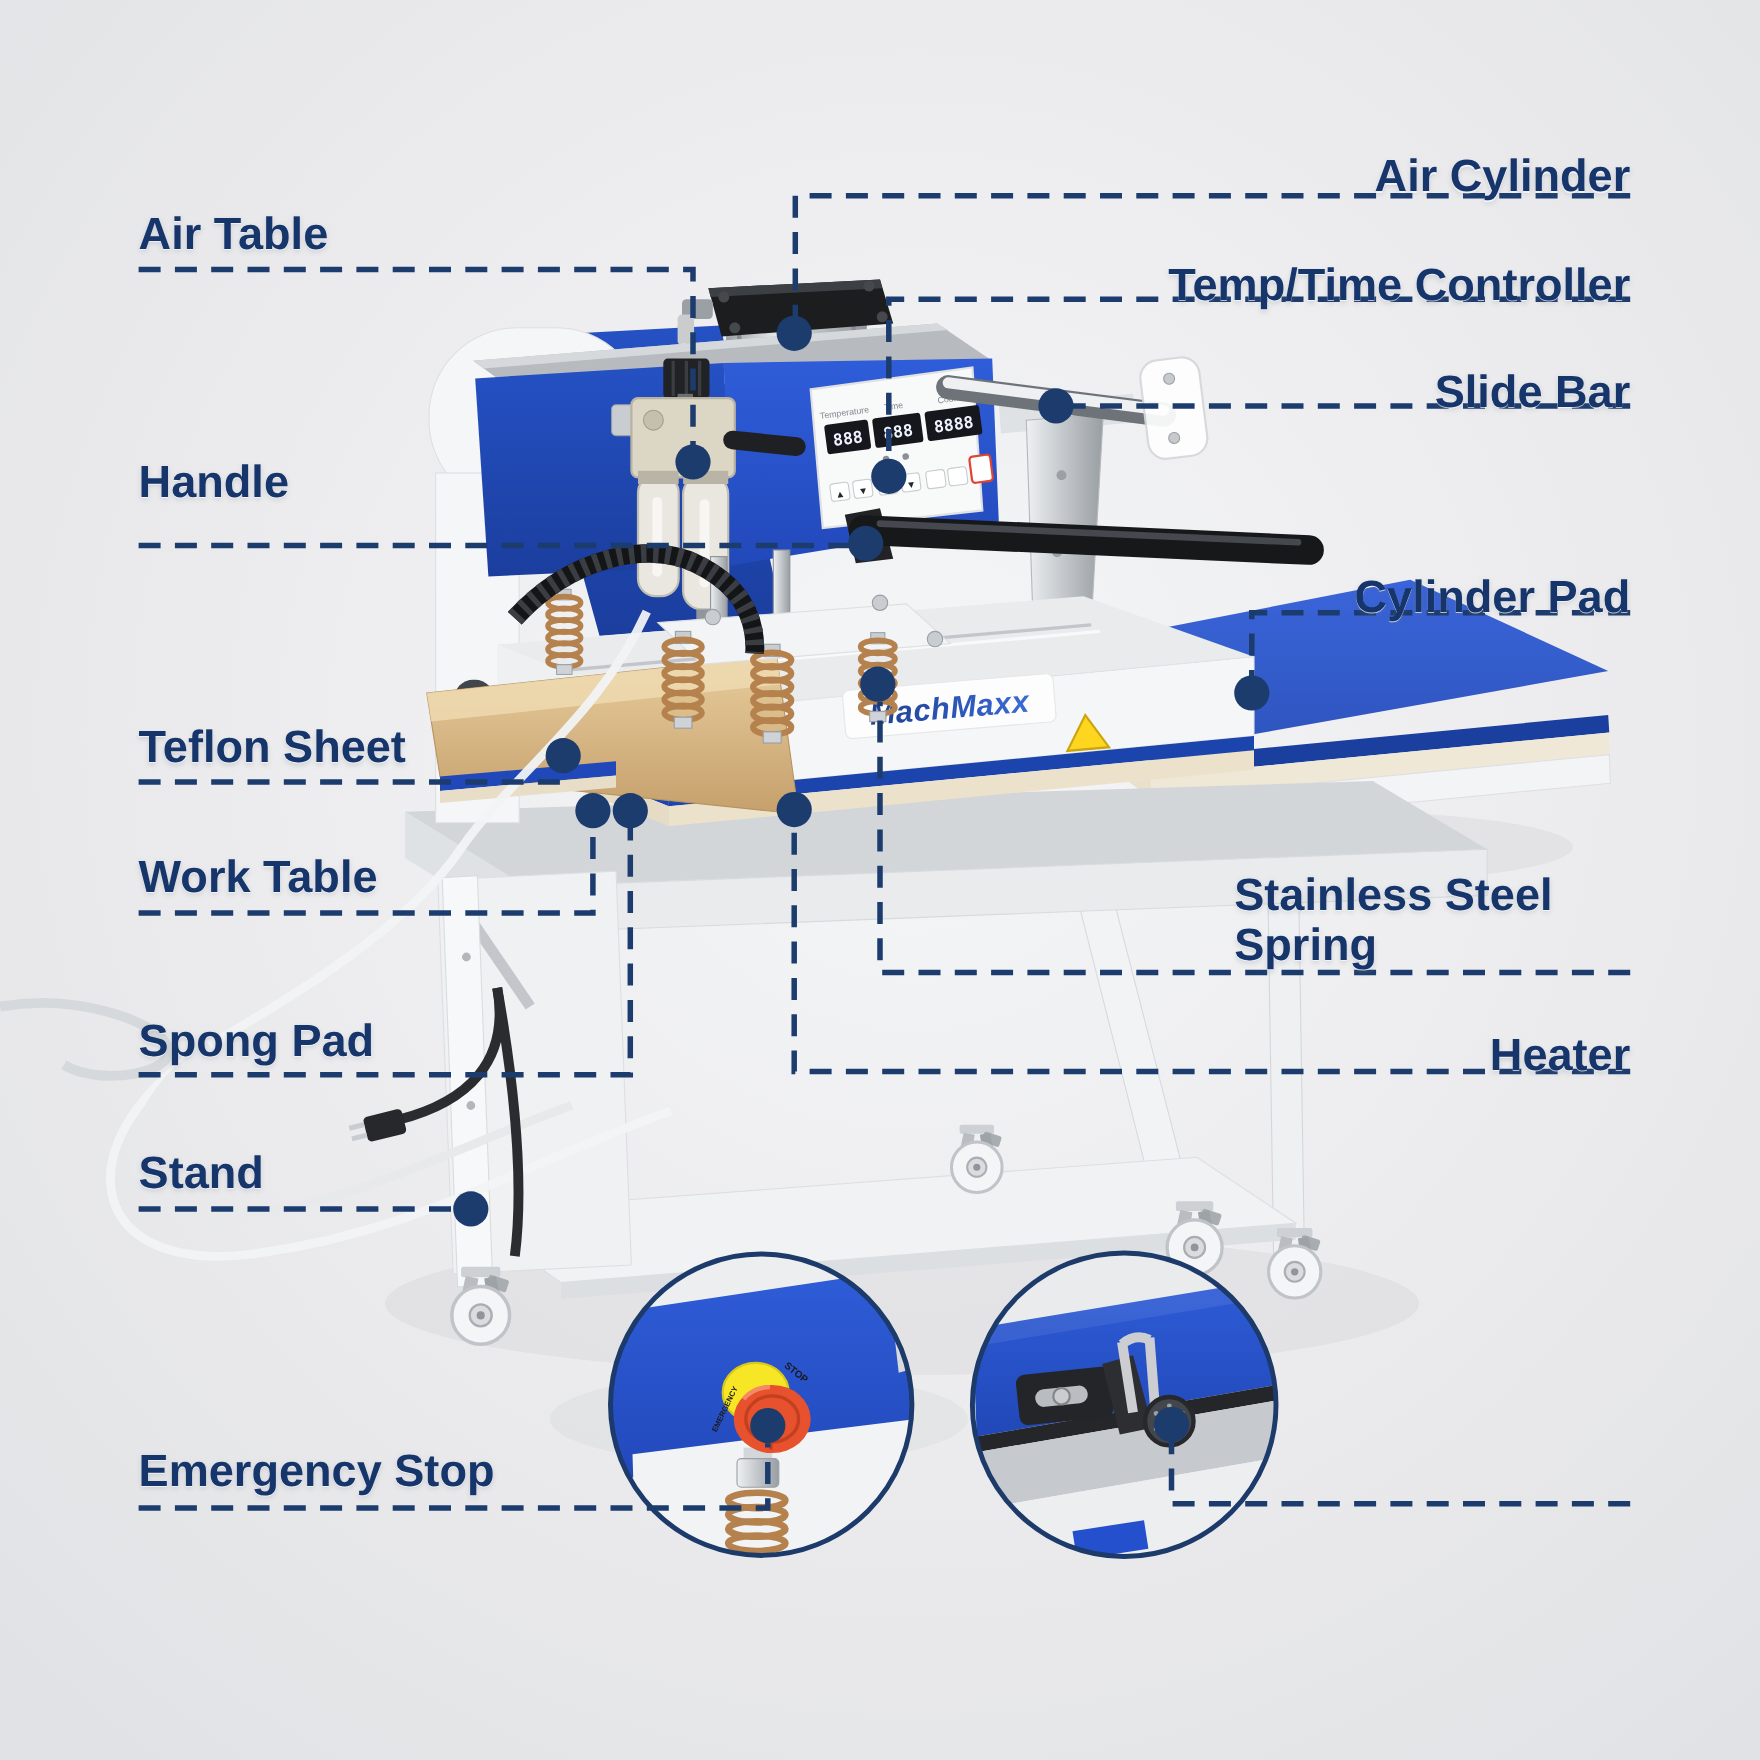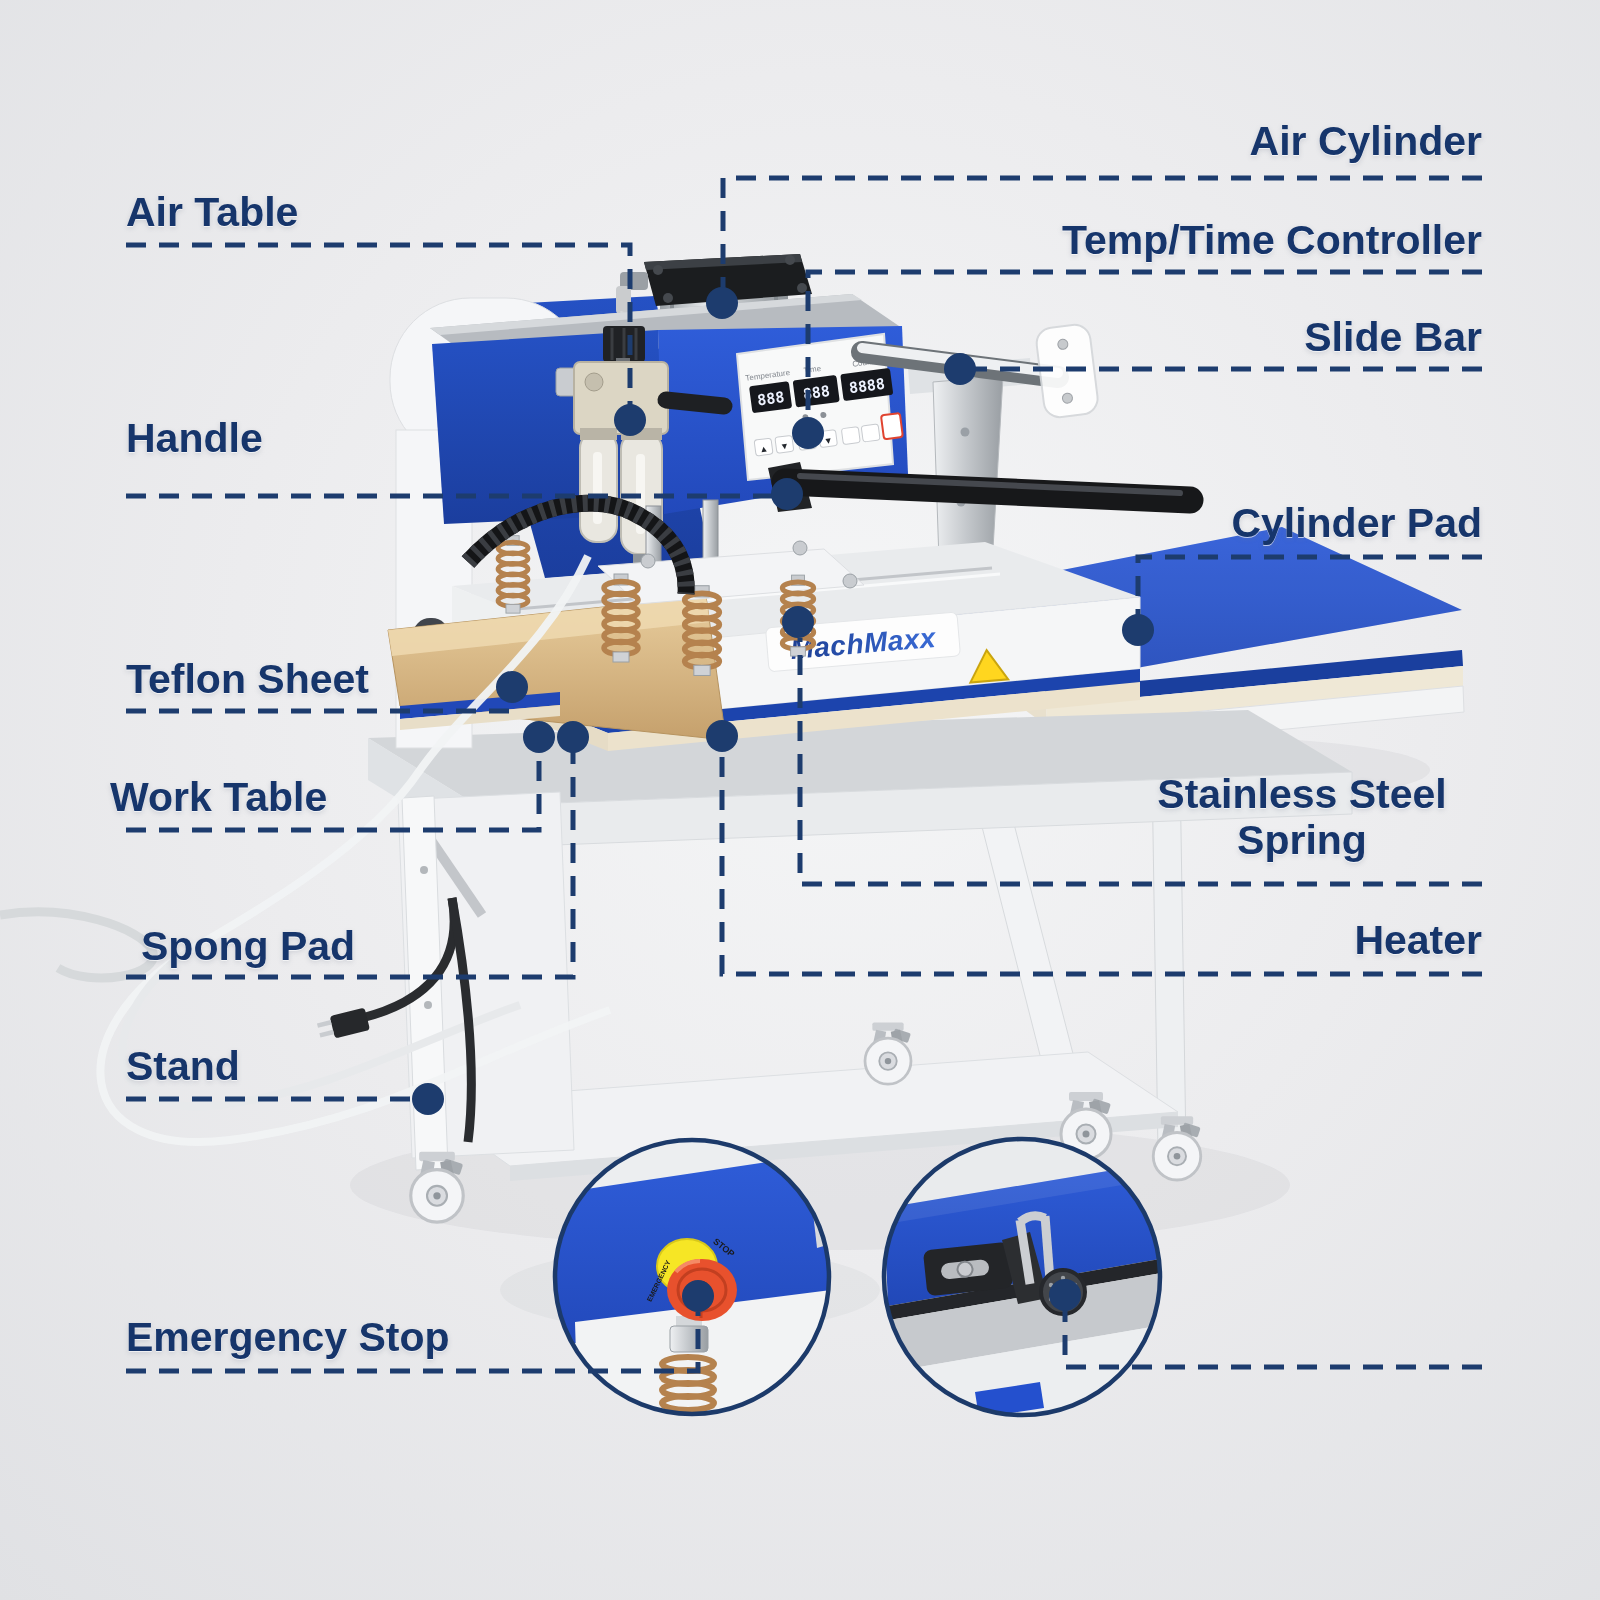--- a/index.html
+++ b/index.html
@@ -10,21 +10,21 @@
   }
   svg{position:absolute;inset:0;}
   .lbl{
     position:absolute;
     font:700 41px/1.12 "Liberation Sans", sans-serif;
     color:#16356b;
     white-space:nowrap;
     text-shadow:0 1px 0 rgba(255,255,255,.65), 0 2px 5px rgba(110,120,140,.25);
     z-index:5;
   }
-  .lbl.right{text-align:center;}
+  .lbl.right{text-align:left;margin-top:19px;}
   .lbl.wrap{white-space:normal;width:360px;}
 </style>
 </head>
 <body>
 
 <div class="stage">
 
 <svg viewBox="0 0 1600 1600" width="1600" height="1600">
   <defs>
     <linearGradient id="metalV" x1="0" y1="0" x2="1" y2="0">
@@ -380,22 +380,22 @@
         <circle cx="1138" cy="630" r="16"></circle>
         <circle cx="798" cy="622" r="16"></circle>
     <circle cx="722" cy="736" r="16"></circle>
         <circle cx="1065" cy="1295" r="16"></circle>
   </g>
 </svg>
 
 <div class="lbl" style="left:126px;top:190px;">Air Table</div>
 <div class="lbl" style="left:126px;top:416px;">Handle</div>
 <div class="lbl" style="left:126px;top:657px;">Teflon Sheet</div>
-<div class="lbl" style="left:110px;top:775px;">Work Table</div>
-<div class="lbl" style="left:126px;top:924px;margin-left:15px;">Spong Pad</div>
+<div class="lbl" style="left:126px;top:775px;">Work Table</div>
+<div class="lbl" style="left:126px;top:924px;">Spong Pad</div>
 <div class="lbl" style="left:126px;top:1044px;">Stand</div>
 <div class="lbl" style="left:126px;top:1315px;">Emergency Stop</div>
 
 <div class="lbl right" style="right:118px;top:119px;">Air Cylinder</div>
 <div class="lbl right" style="right:118px;top:218px;">Temp/Time Controller</div>
 <div class="lbl right" style="right:118px;top:315px;">Slide Bar</div>
 <div class="lbl right" style="right:118px;top:501px;">Cylinder Pad</div>
 <div class="lbl right wrap" style="right:118px;top:772px;">Stainless Steel Spring</div>
 <div class="lbl right" style="right:118px;top:918px;">Heater</div>
 

